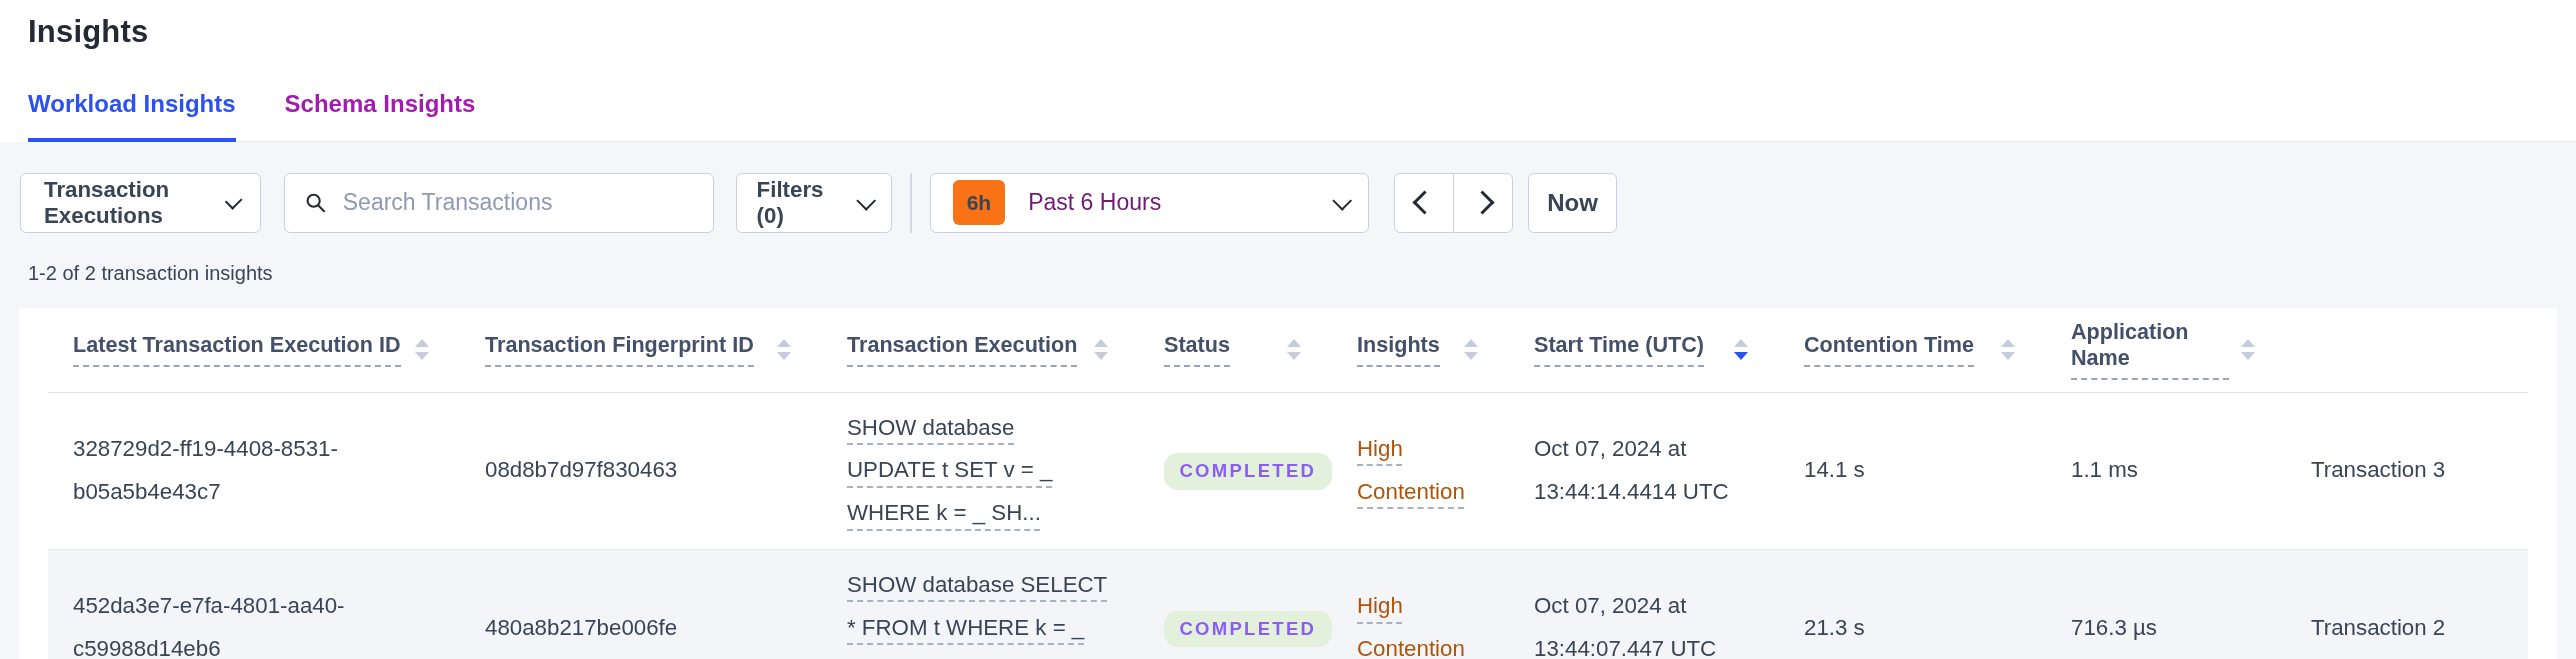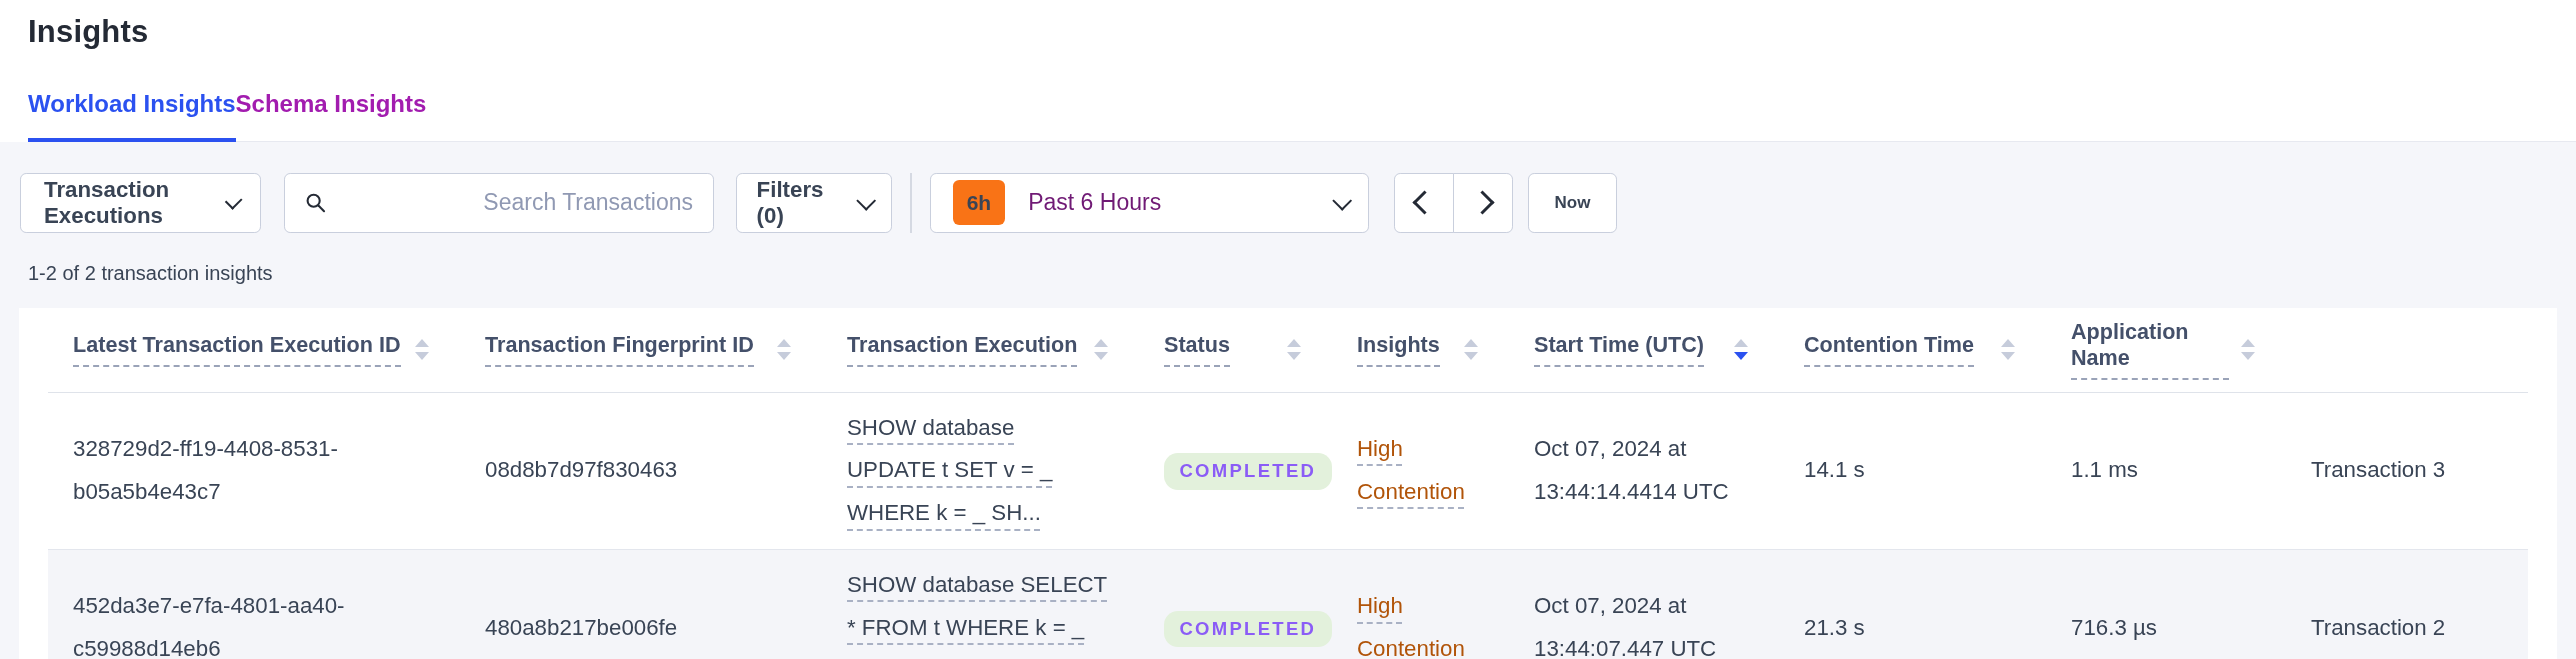--- a/index.html
+++ b/index.html
@@ -5,52 +5,52 @@
   * { margin: 0; padding: 0; box-sizing: border-box; }
   html, body { width: 2576px; height: 659px; overflow: hidden; }
   body {
     font-family: "Liberation Sans", sans-serif;
     background: #f5f6fa;
     color: #394455;
   }
   
   .top-header { background: #ffffff; padding: 14px 0 0 28px; }
   .page-title { font-size: 31px; font-weight: 700; color: #242a35; letter-spacing: 0.2px; }
-  .tabbar { display: flex; margin-top: 40px; border-bottom: 1.5px solid #e7e9f0; padding-left: 0; }
+  .tabbar { display: flex; gap: 49px; margin-top: 40px; border-bottom: 1.5px solid #e7e9f0; padding-left: 0; }
   .tab { font-size: 24px; font-weight: 700; color: #a21caf; padding-bottom: 20px; cursor: pointer; border-bottom: 4.6px solid transparent; margin-bottom: -1.5px; }
   .tab.active { color: #2b51f0; border-bottom-color: #2b51f0; border-radius: 0; }
   
   .toolbar { display: flex; align-items: center; margin: 31px 0 0 20px; height: 60px; }
   .btn {
     background: #fff; border: 1.5px solid #c9cfdd; border-radius: 6.2px;
     height: 60px; display: inline-flex; align-items: center;
     font-size: 22.3px; color: #394455; cursor: pointer;
   }
   .btn-label { font-weight: 700; }
   .type-dropdown { width: 241px; padding: 0 23px; justify-content: space-between; }
   .search-wrap { width: 430px; margin-left: 23px; padding: 0 20px; }
   .search-input {
     border: none; outline: none; font-size: 23px; color: #394455; width: 100%;
-    margin-left: 17px; font-family: "Liberation Sans", sans-serif; background: transparent; text-align: right;
+    margin-left: 17px; font-family: "Liberation Sans", sans-serif; background: transparent;
   }
   .search-input::placeholder { color: #9099b3; }
   .filters-btn { width: 156px; margin-left: 21.6px; padding: 0 20px; justify-content: space-between; }
   .v-divider { width: 1.5px; height: 60px; background: #d5d9e2; margin: 0 18.5px; }
   .time-picker { width: 439px; padding: 0 21.6px; justify-content: flex-start; }
   .time-badge {
     background: #f97316; color: #394455; font-weight: 700; font-size: 21px;
     border-radius: 6.2px; padding: 10.8px 14px; margin-right: 23px;
   }
   .time-label { font-size: 23px; color: #701a75; }
   .time-picker .chev { margin-left: auto; }
   .pager { display: flex; margin-left: 25px; }
   .pager-btn { width: 60px; justify-content: center; }
   .pager-btn.prev { border-radius: 6.2px 0 0 6.2px; }
   .pager-btn.next { border-radius: 0 6.2px 6.2px 0; margin-left: -1.5px; }
-  .now-btn { width: 89px; margin-left: 15.4px; justify-content: center; font-weight: 700; font-size: 17px; }
+  .now-btn { width: 89px; margin-left: 15.4px; justify-content: center; font-weight: 700; font-size: 24px; }
   
   .chev { width: 14px; height: 14px; border-right: 2.3px solid #242a35; border-bottom: 2.3px solid #242a35; transform: rotate(45deg) translateY(-3.1px); display: inline-block; }
   .chev-left  { width: 17px; height: 17px; border-left: 3.9px solid #242a35; border-bottom: 3.9px solid #242a35; transform: rotate(45deg); display: inline-block; }
   .chev-right { width: 17px; height: 17px; border-right: 3.9px solid #242a35; border-top: 3.9px solid #242a35; transform: rotate(45deg); display: inline-block; }
   
   .results-summary { font-size: 20px; color: #394455; margin: 29px 0 0 28px; }
   
   .card { background: #ffffff; margin: 23px 19px 0 19px; height: 362px; padding: 0 29px; }
   .grid-row { display: grid; grid-template-columns: 412px 362px 317px 193px 177px 270px 267px 240px 1fr; }
   .thead { height: 85px; align-items: center; border-bottom: 1.5px solid #dfe3ea; }

